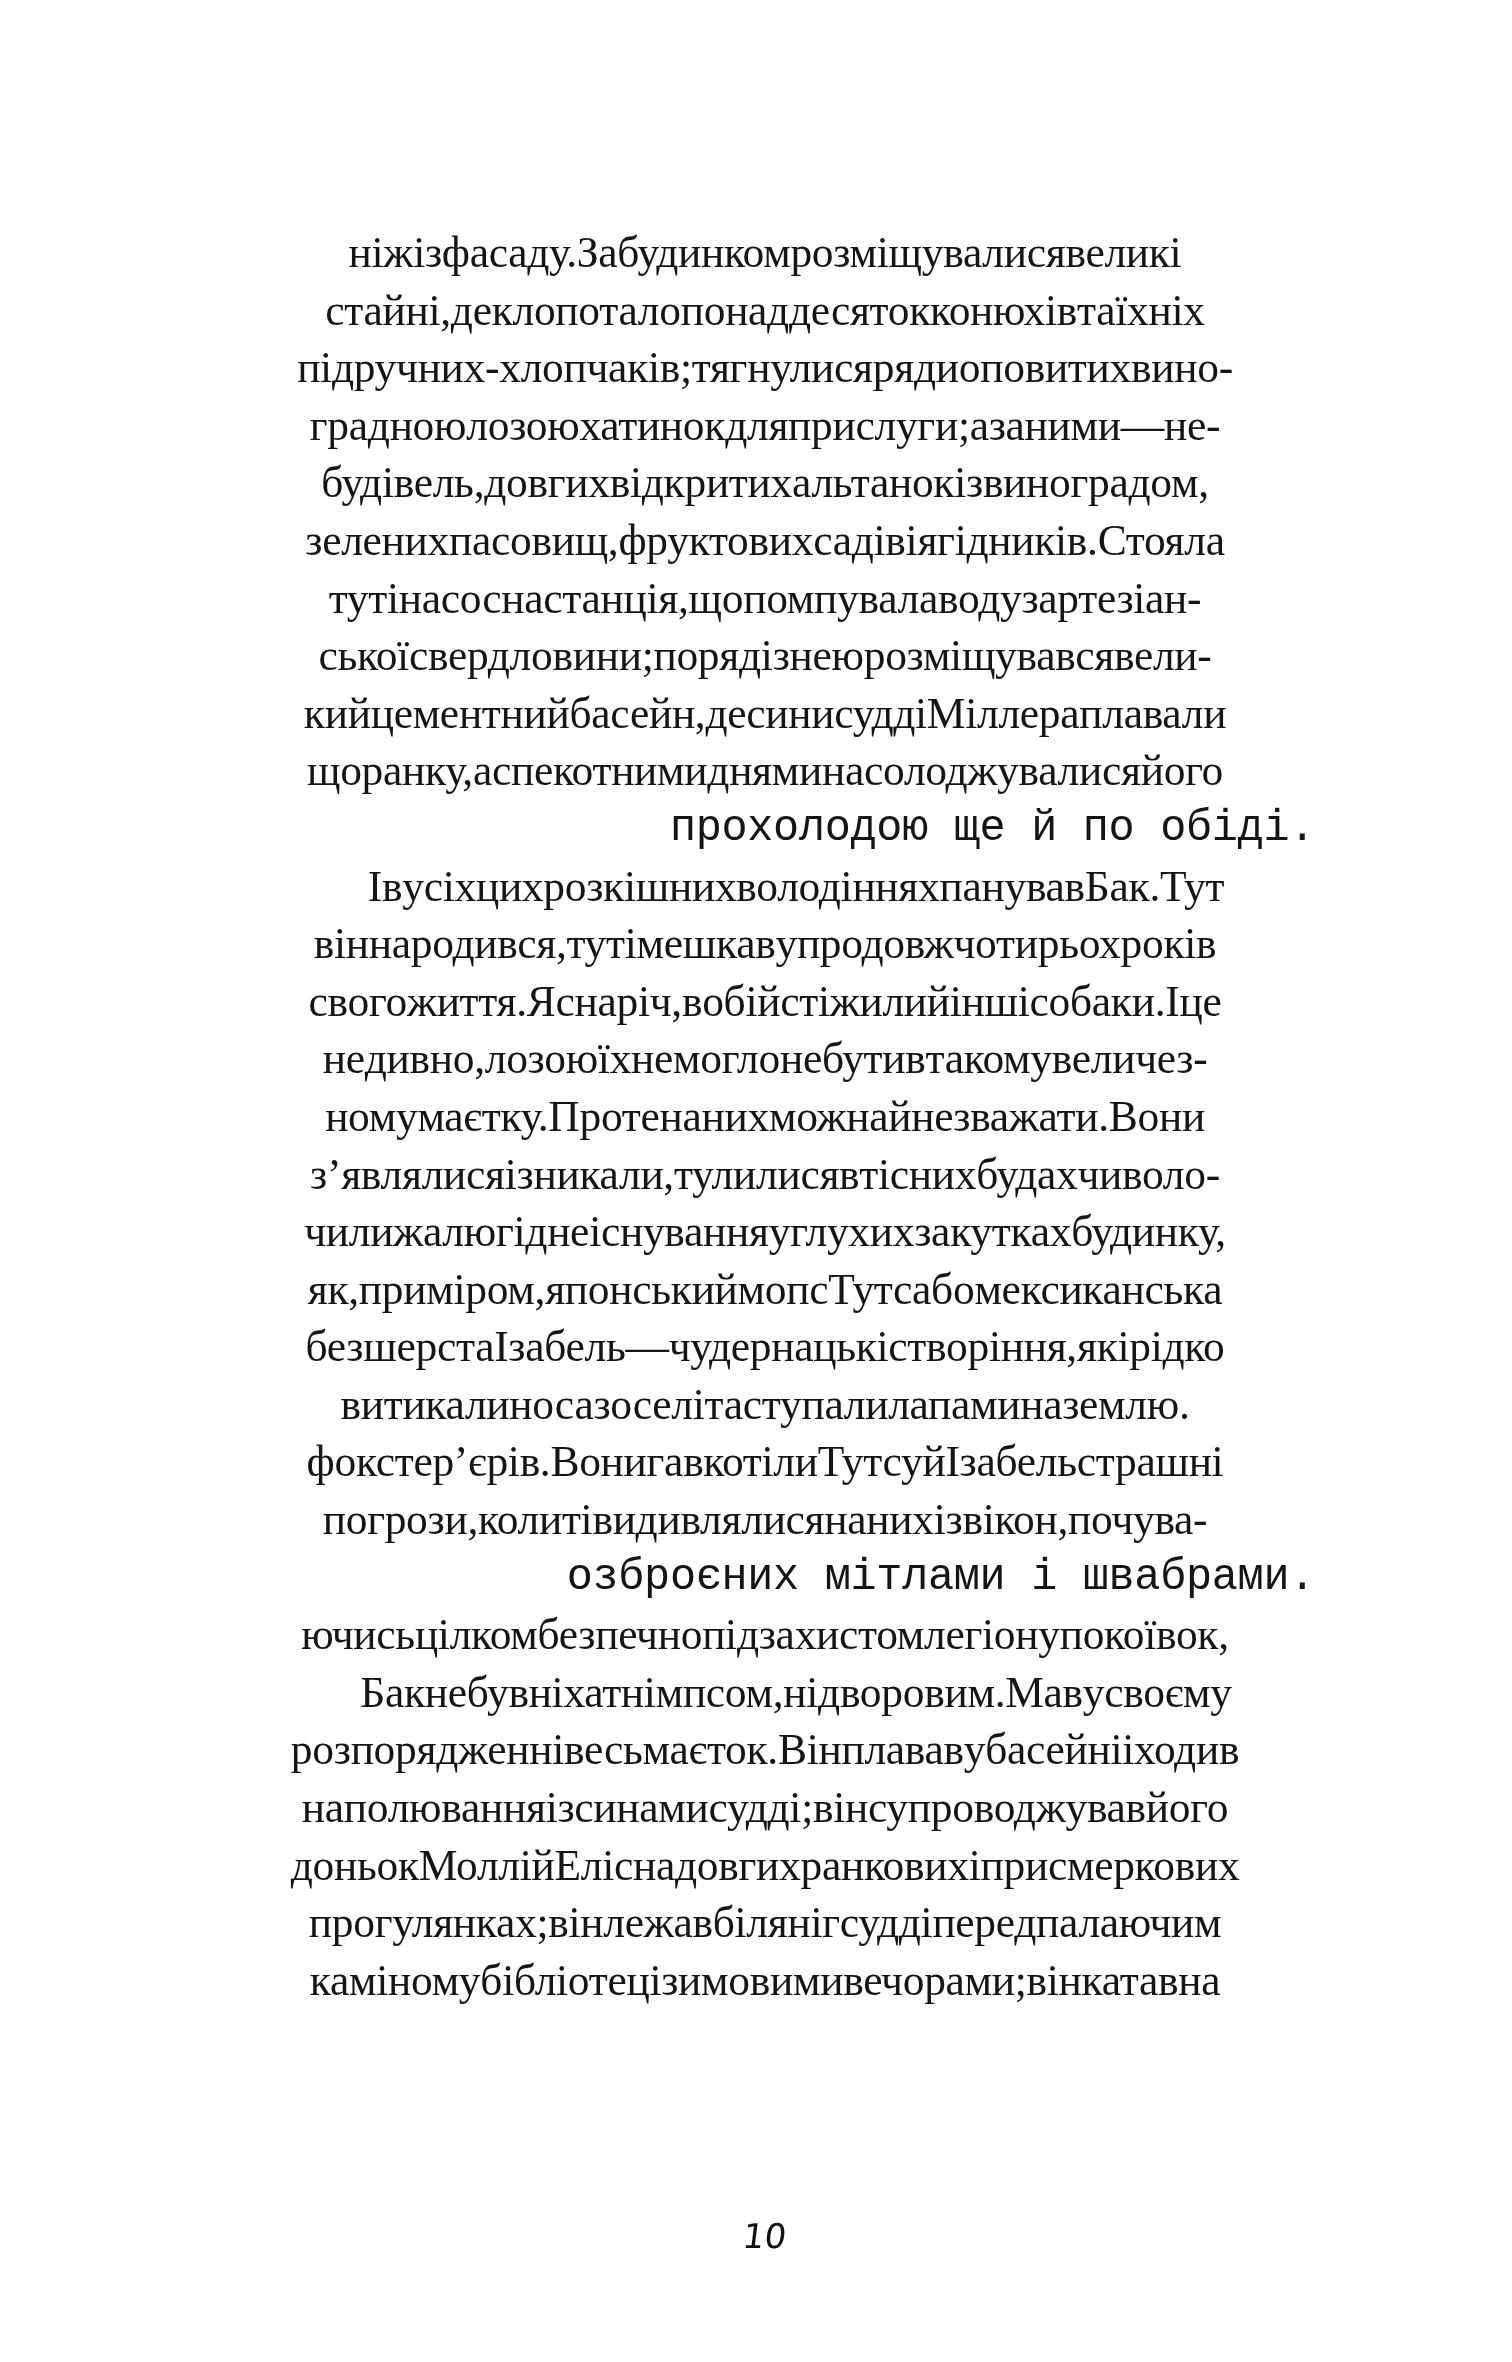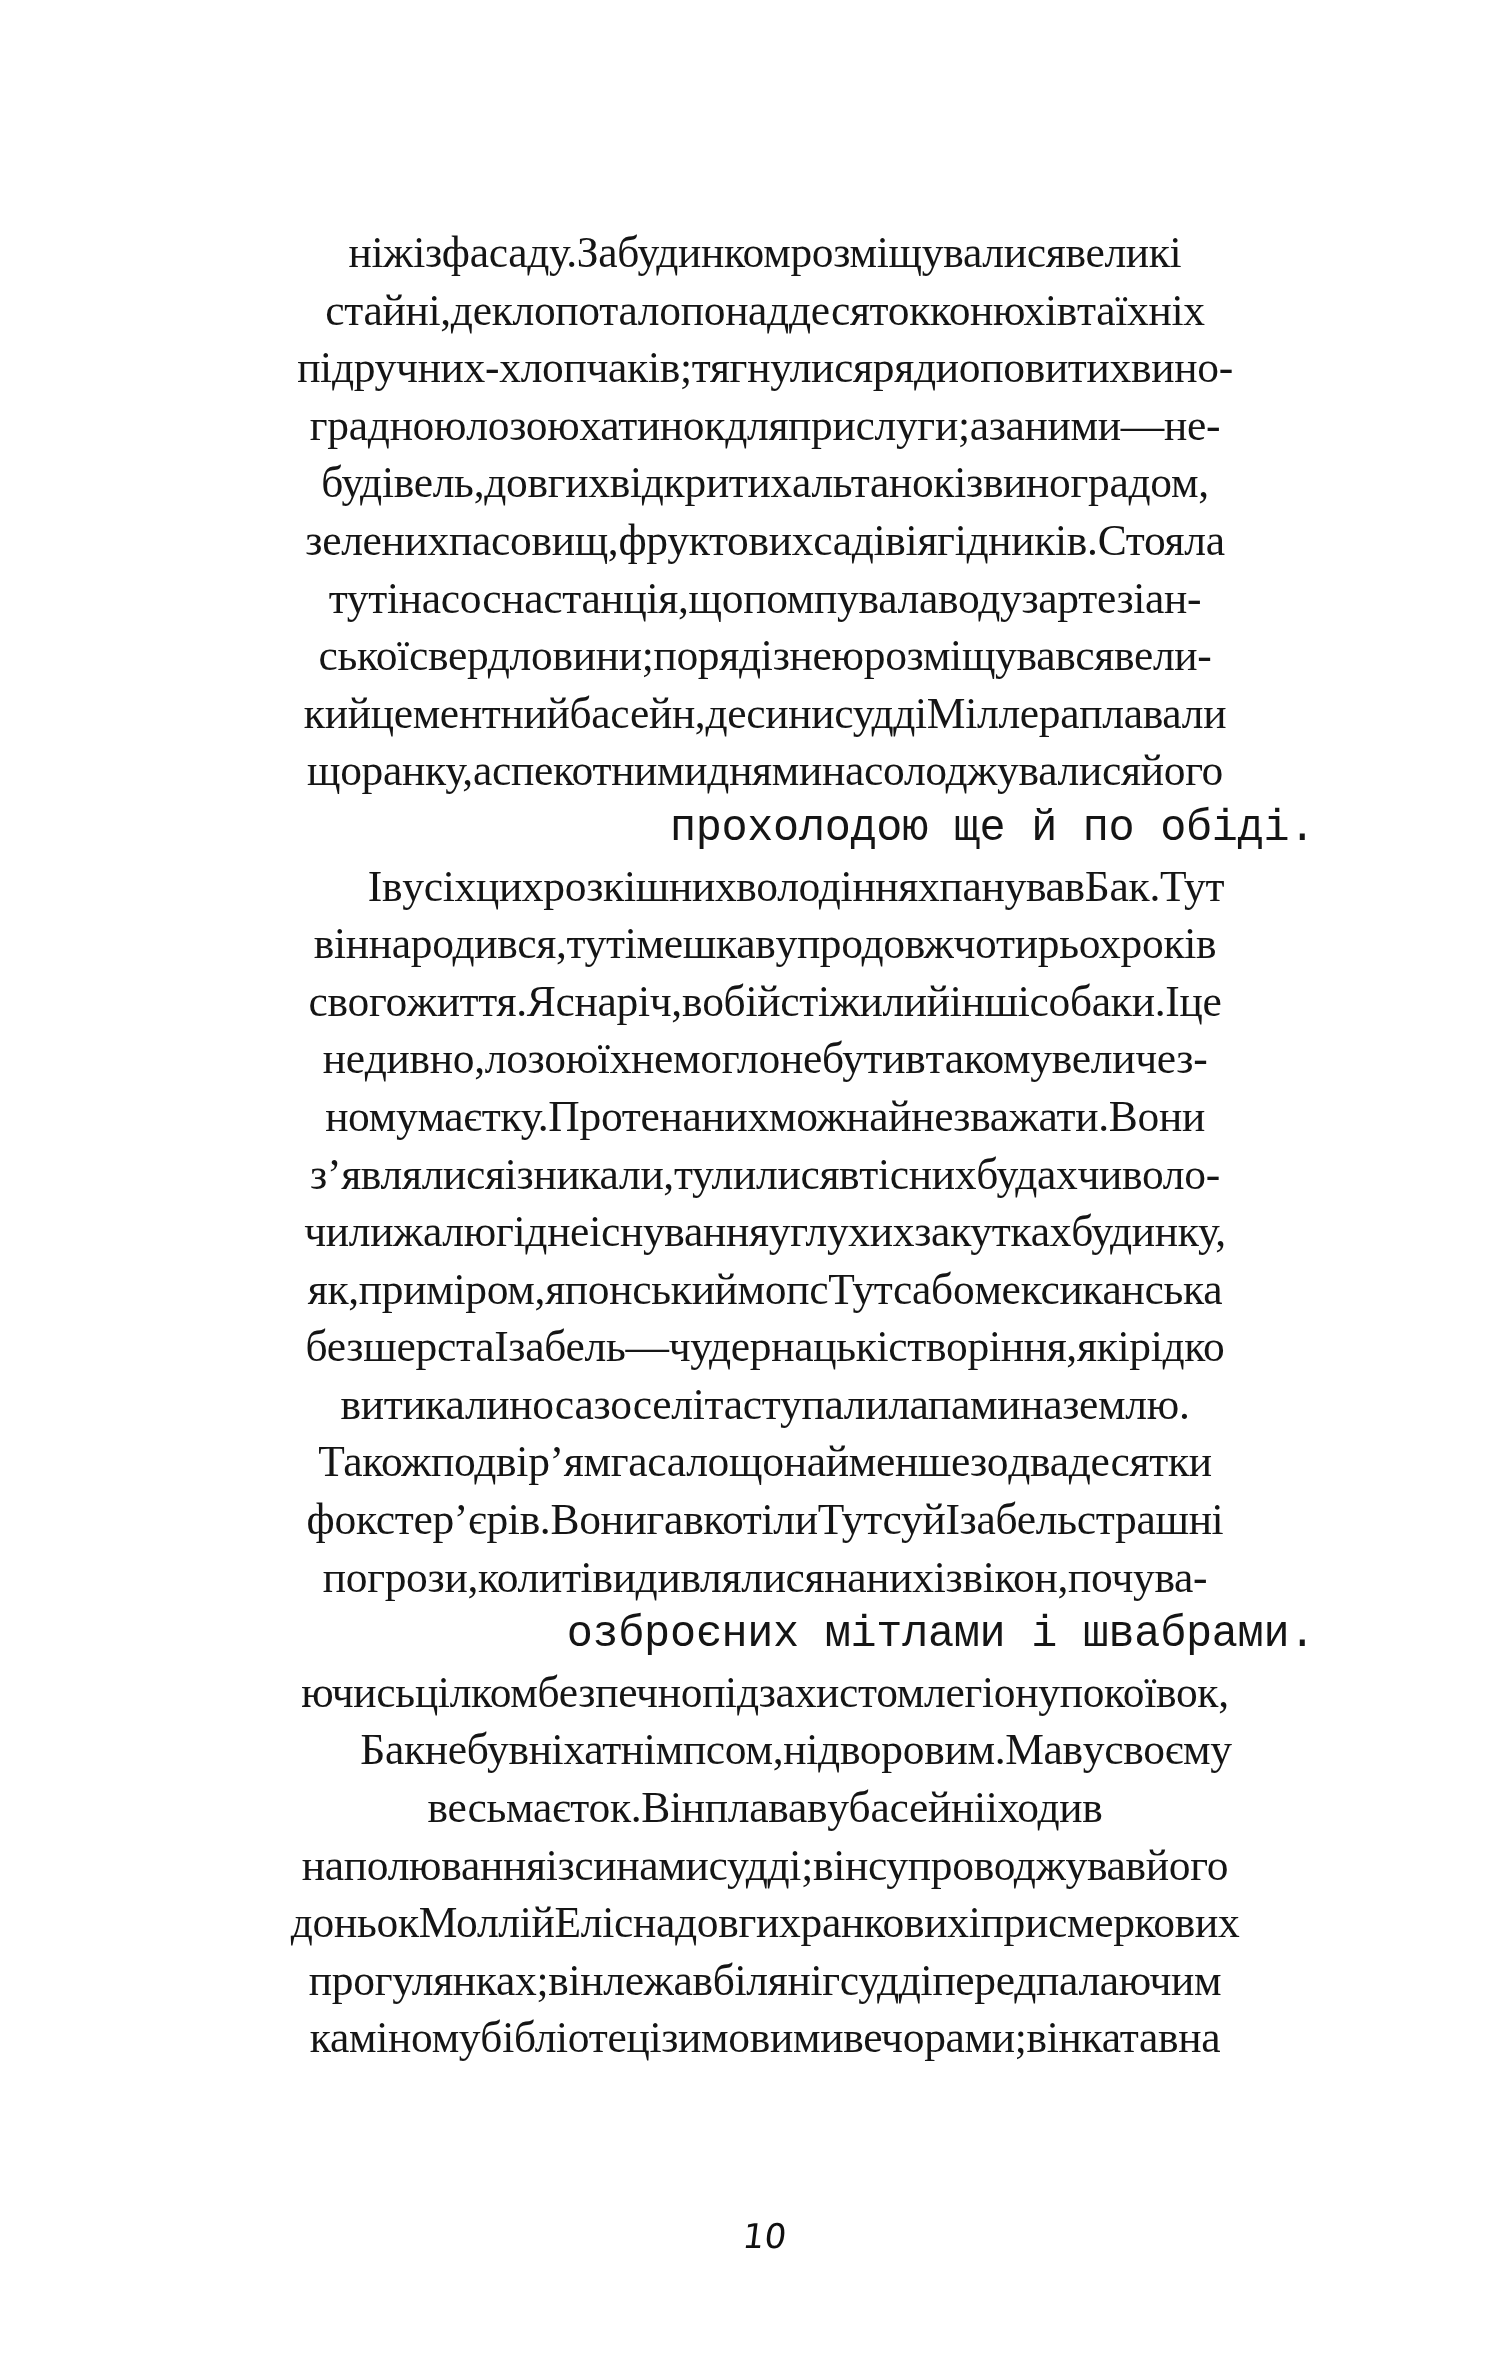--- a/index.html
+++ b/index.html
@@ -265,29 +265,20 @@
         <span>носа</span>
         <span>з</span>
         <span>оселі</span>
         <span>та</span>
         <span>ступали</span>
         <span>лапами</span>
         <span>на</span>
         <span>землю.</span>
       </div>
       <div class="line justified">
-        <span>Також</span>
-        <span>подвір’ям</span>
-        <span>гасало</span>
-        <span>щонайменше</span>
-        <span>зо</span>
-        <span>два</span>
-        <span>десятки</span>
-      </div>
-      <div class="line justified">
         <span>фокстер’єрів.</span>
         <span>Вони</span>
         <span>гавкотіли</span>
         <span>Тутсу</span>
         <span>й</span>
         <span>Ізабель</span>
         <span>страшні</span>
       </div>
       <div class="line justified">
         <span>погрози,</span>
@@ -319,20 +310,21 @@
         <span>ні</span>
         <span>хатнім</span>
         <span>псом,</span>
         <span>ні</span>
         <span>дворовим.</span>
         <span>Мав</span>
         <span>у</span>
         <span>своєму</span>
       </div>
       <div class="line justified">
+        <span>розпорядженні</span>
         <span>весь</span>
         <span>маєток.</span>
         <span>Він</span>
         <span>плавав</span>
         <span>у</span>
         <span>басейні</span>
         <span>і</span>
         <span>ходив</span>
       </div>
       <div class="line justified">

